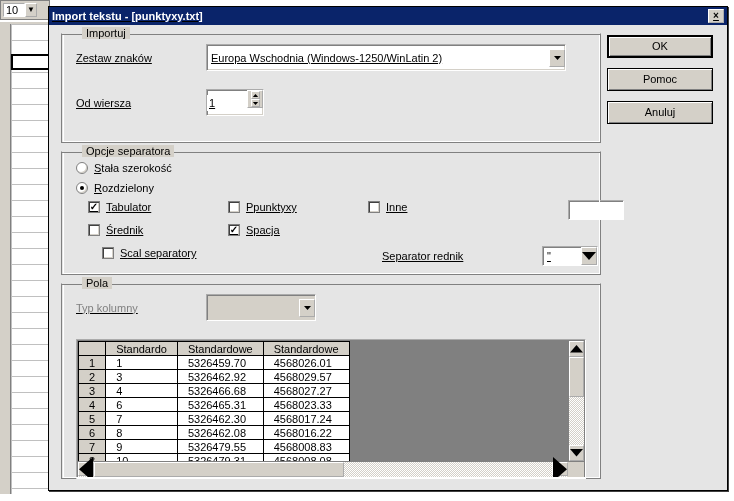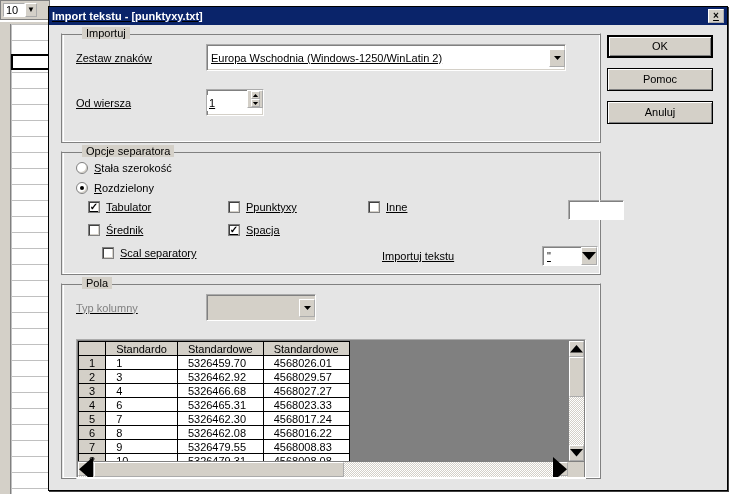--- a/index.html
+++ b/index.html
@@ -305,21 +305,21 @@
         <div class="opt">
               <span class="check checked" id="c-space"></span>
               <span><span class="underline">Spacja</span></span>
             </div>
       </div>
       <div class="sep-row2">
         <div class="opt">
               <span class="check" id="c-merge"></span>
               <span><span>S</span><span class="underline">c</span><span>al separatory</span></span>
             </div>
-        <div>Importuj tekstu</div>
+        <div>Separator rednik</div>
         <div class="smcombo">
           <div class="v">"</div>
           <div class="b">
                 <svg class="tri" viewBox="0 0 7 4">
                   <polygon points="0,0 7,0 3.5,4"></polygon>
                 </svg>
               </div>
         </div>
       </div>
     </div>

